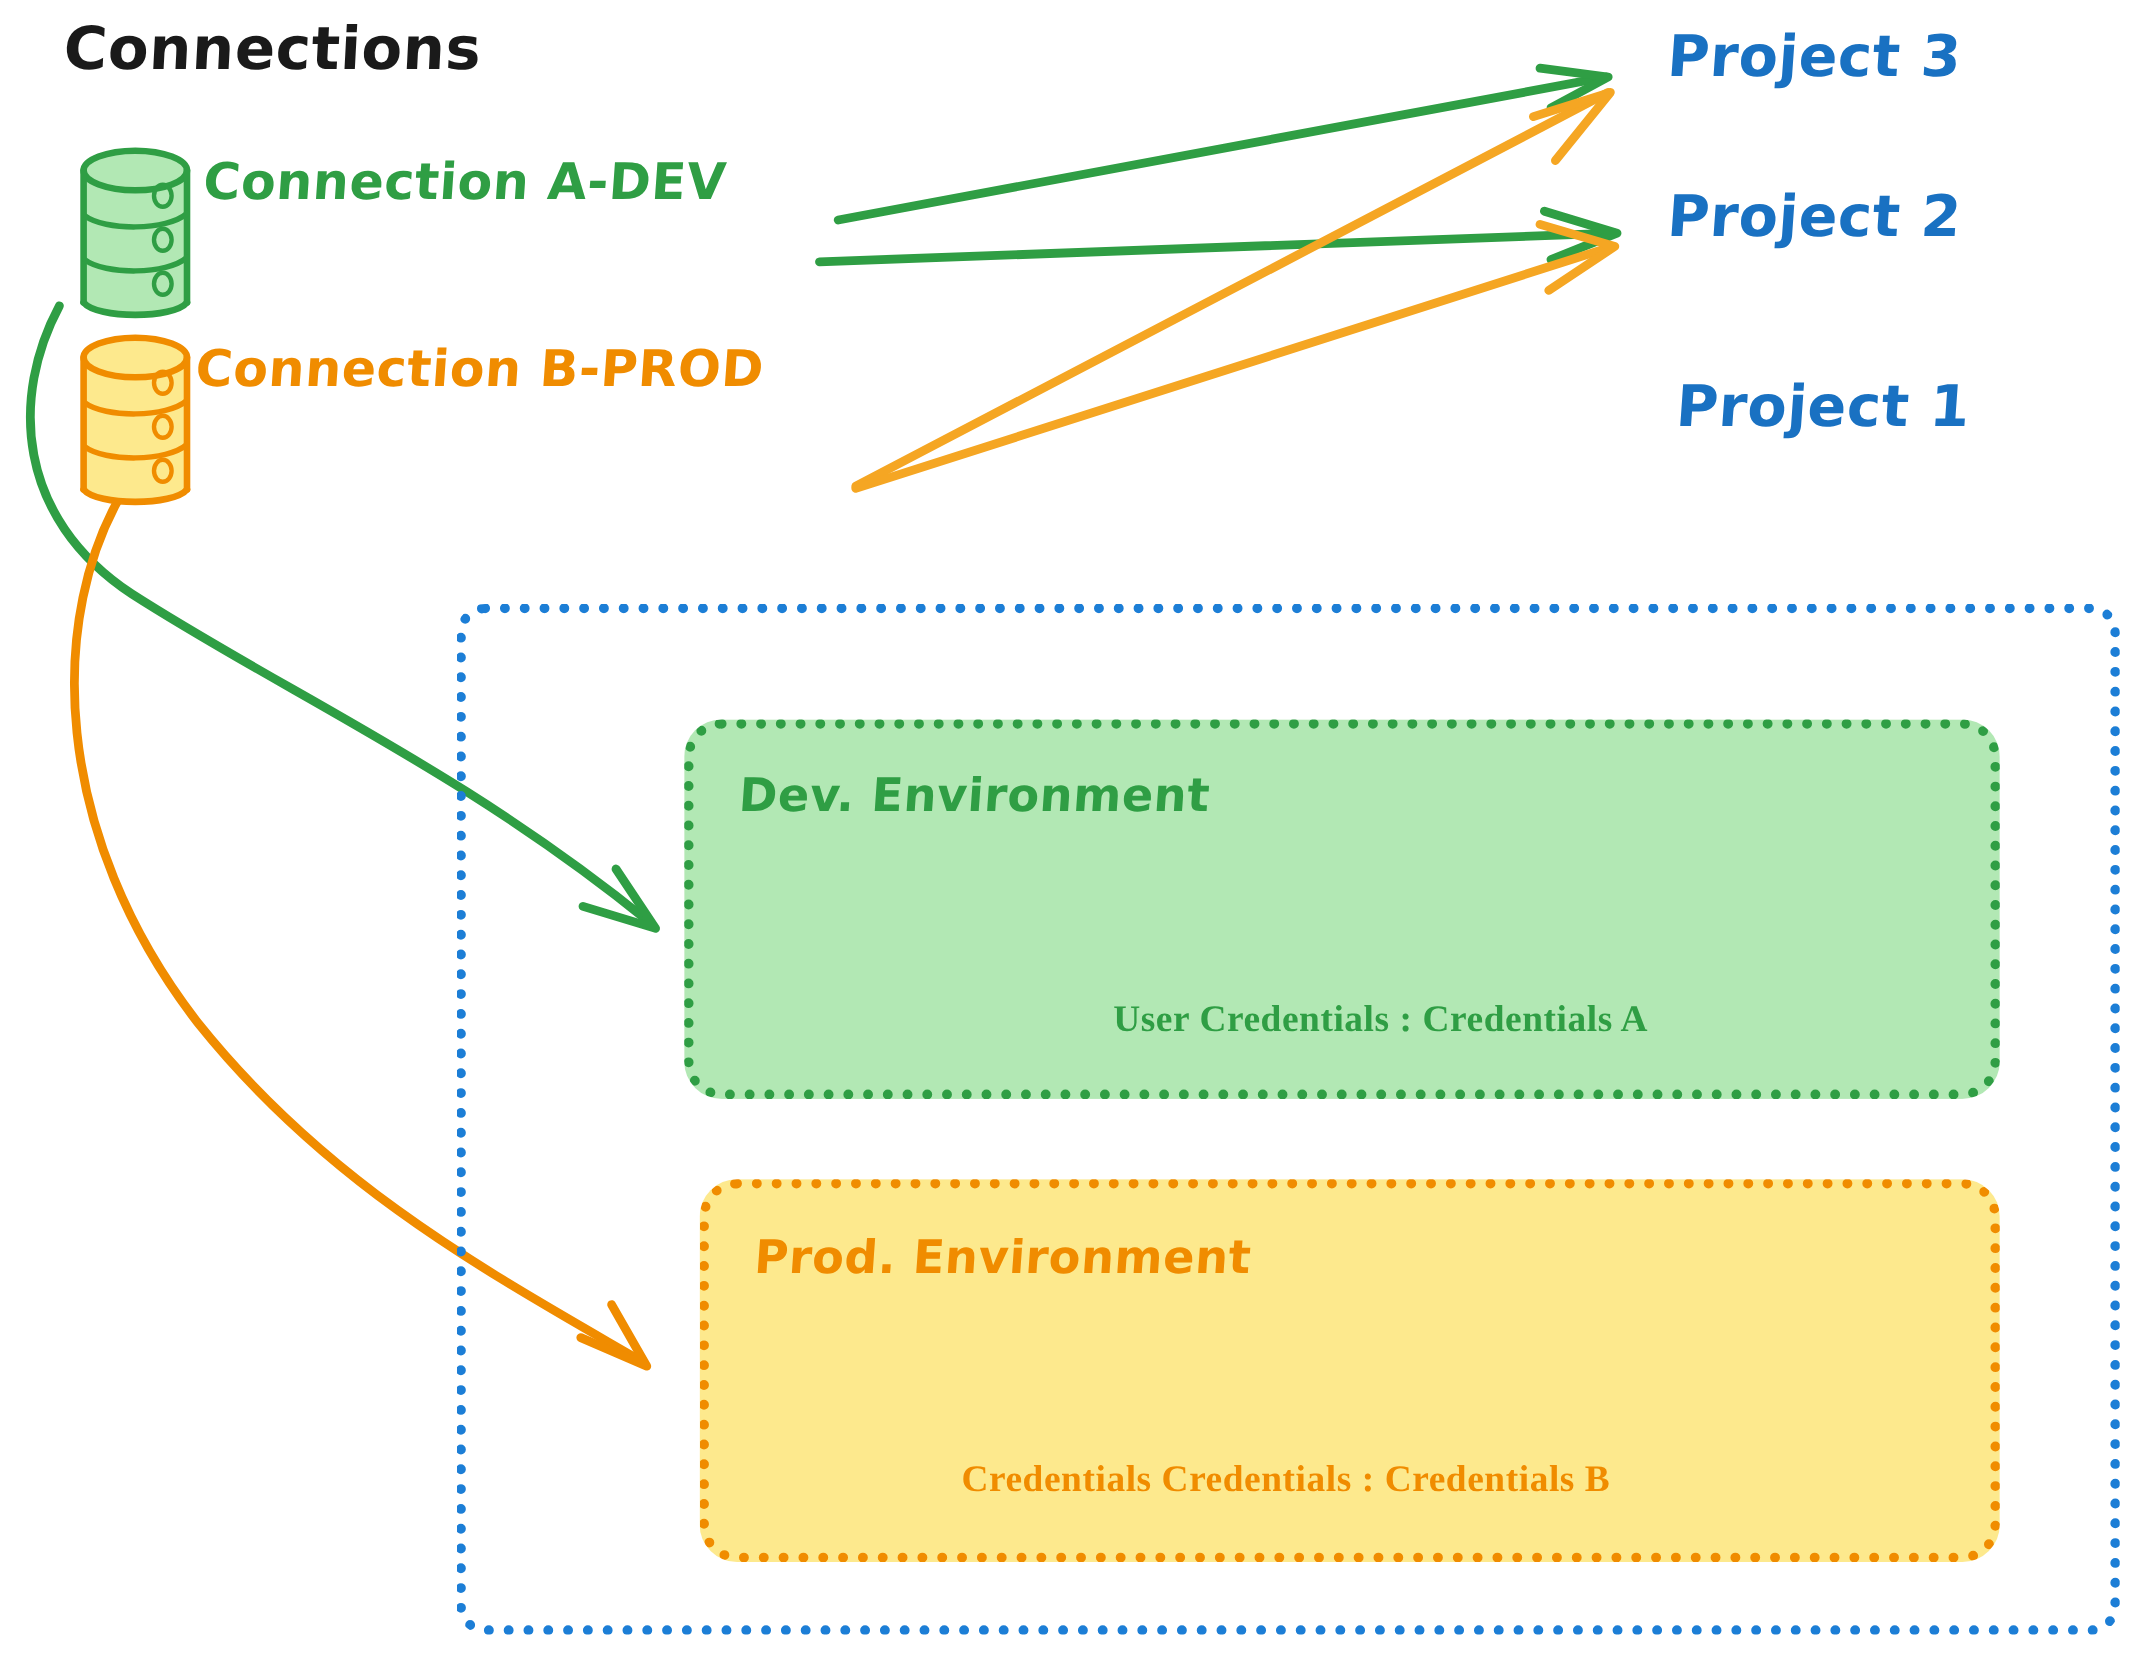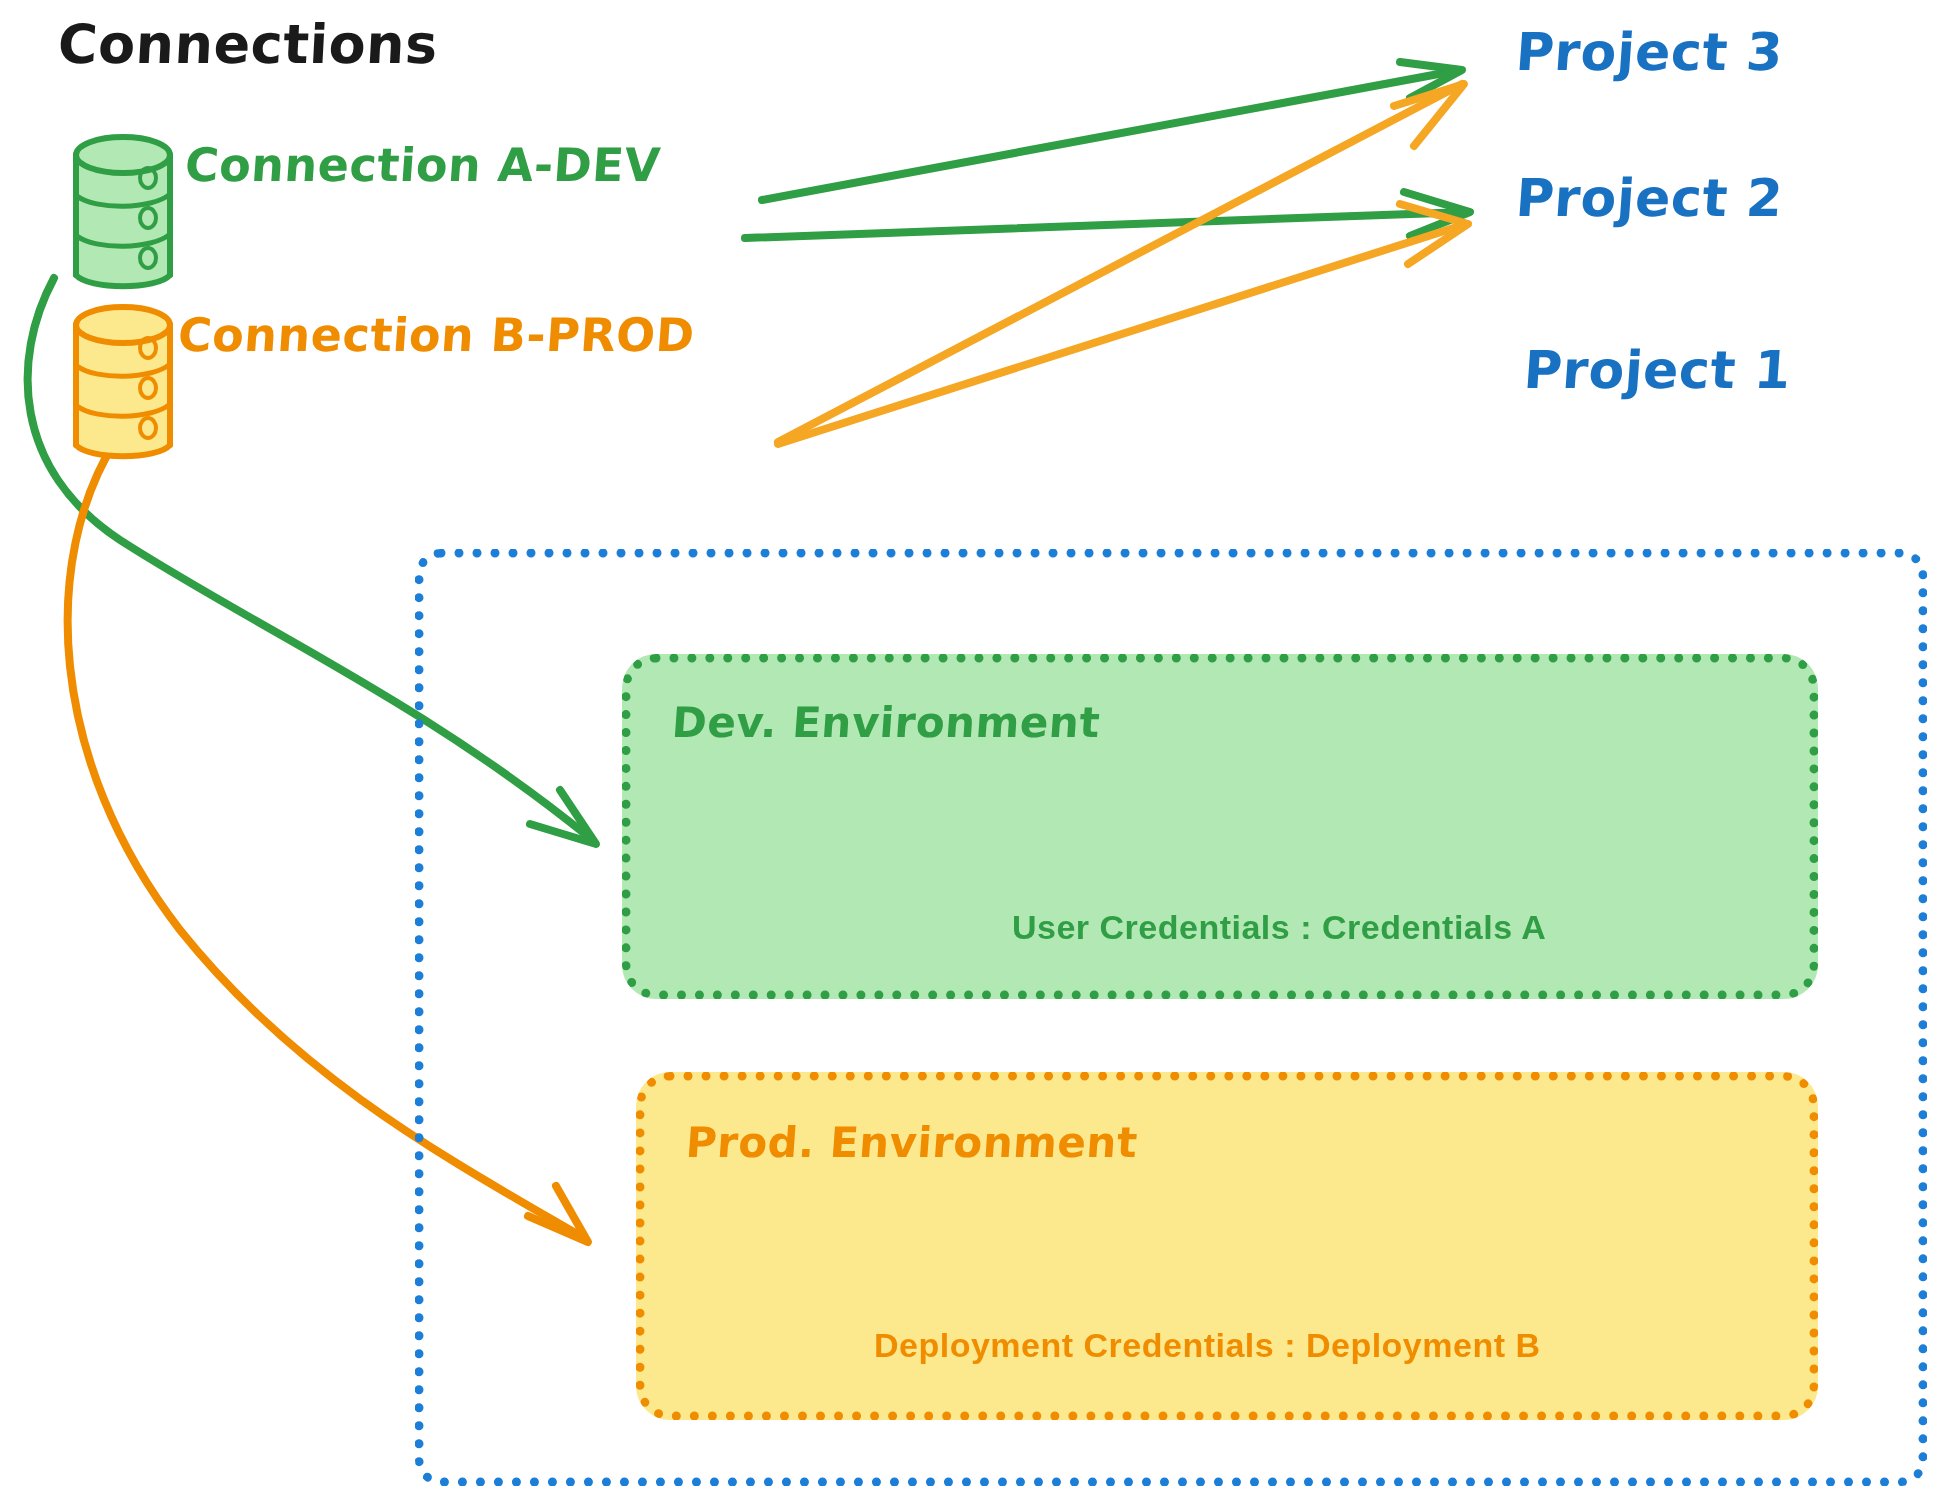--- a/index.html
+++ b/index.html
@@ -22,21 +22,21 @@
     width: 1948px;
     height: 1506px;
     overflow: visible;
   }
   .hand {
     font-family: "DejaVu Sans", sans-serif;
     font-weight: 600;
     letter-spacing: 0.5px;
   }
   .mono {
-    font-family: Liberation Sans, sans-serif;
+    font-family: Liberation Serif, serif;
     font-weight: 700;
     letter-spacing: 0.5px;
   }
   .txt {
     position: absolute;
     white-space: nowrap;
     line-height: 1;
   }
   #title {
     left: 58px;
@@ -221,15 +221,15 @@
   <div class="txt hand" id="proj2-label">Project 2</div>
 
   <div class="txt hand" id="proj1-label">Project 1</div>
 
   <div class="txt hand" id="dev-title">Dev. Environment</div>
 
   <div class="txt hand" id="prod-title">Prod. Environment</div>
 
   <div class="txt mono" id="dev-creds">User Credentials : Credentials A</div>
 
-  <div class="txt mono" id="prod-creds">Deployment Credentials : Deployment B</div>
+  <div class="txt mono" id="prod-creds">Credentials Credentials : Credentials B</div>
 
 </div>
 
 </body></html>

